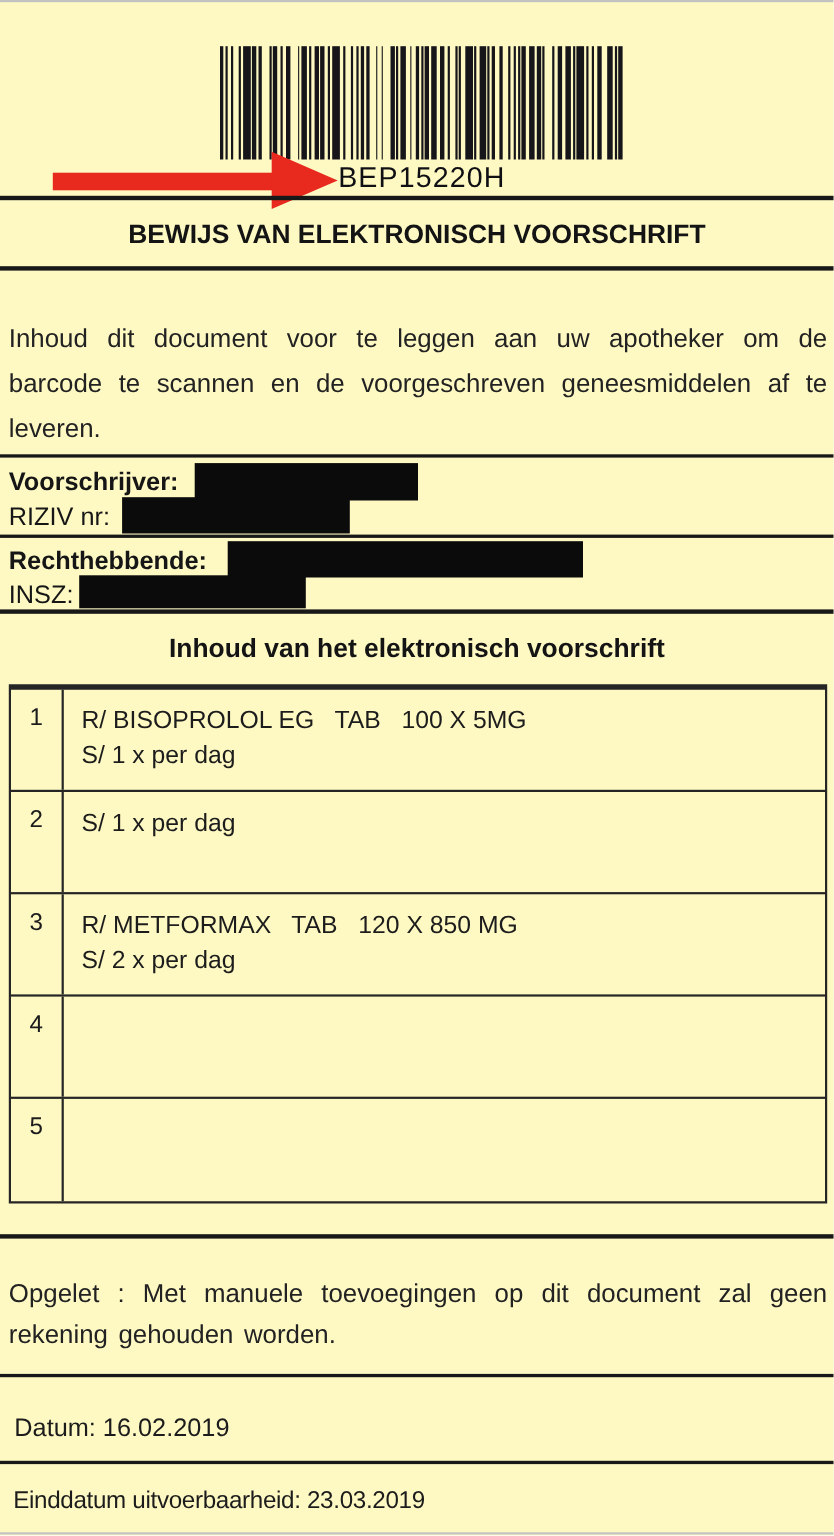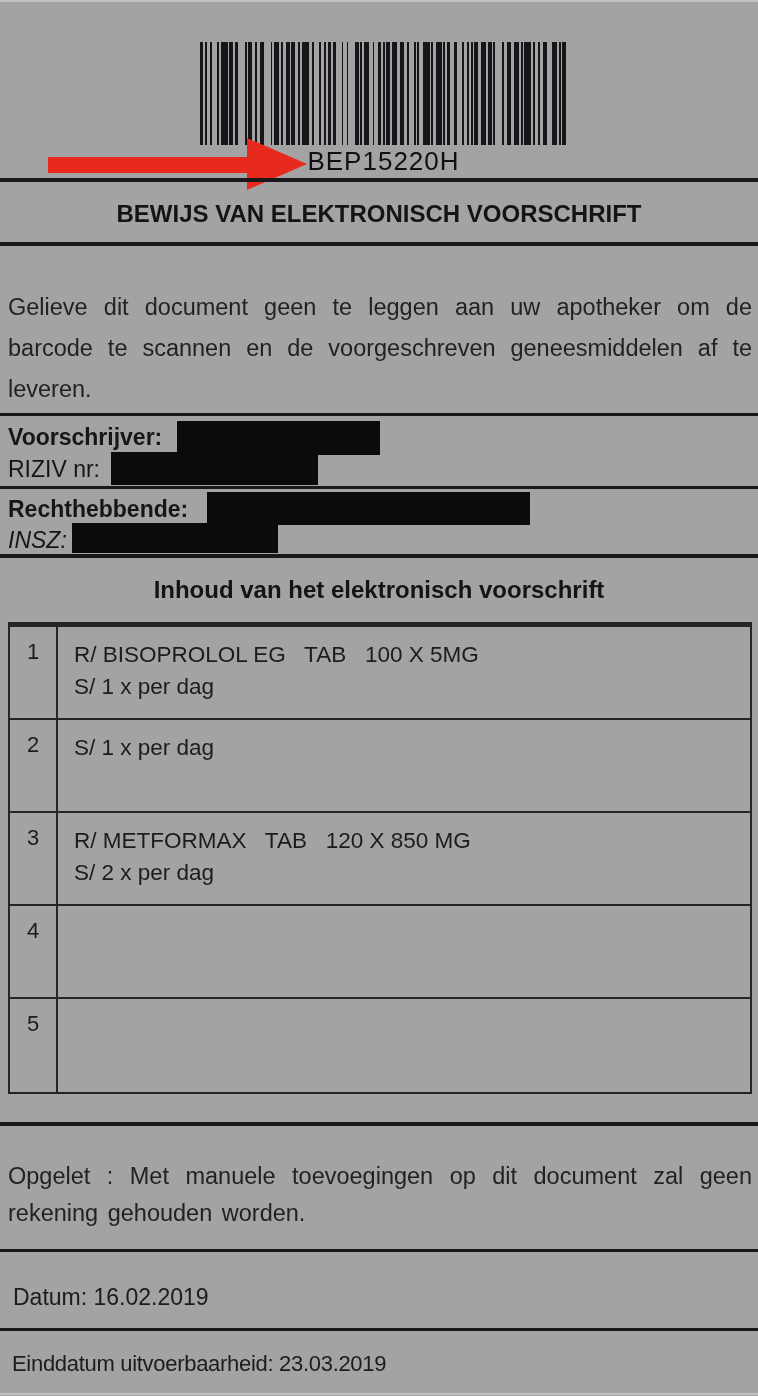--- a/index.html
+++ b/index.html
@@ -1,17 +1,17 @@
 <!DOCTYPE html>
 <html><head>
 <meta charset="utf-8">
 <style>
   html,body{margin:0;padding:0;background:#ffffff;}
   .page{
-    position:relative;width:758px;height:1396px;background:#a3a3a3;
+    position:relative;width:758px;height:1396px;background:#fef9c3;
     font-family:"Liberation Sans",sans-serif;color:#1a1a1a;overflow:hidden;
   }
   .rule{position:absolute;left:0;width:758px;height:4px;background:#181818;}
   .rule.thin{height:3px;}
   .rule.faint{height:2px;background:#c2c2c2;}
   
   .barcode{position:absolute;left:200px;top:42px;width:367px;height:103px;display:flex;align-items:stretch;}
   .barcode .bar{background:#16161a;height:100%;}
   .barcode .gap{background:transparent;height:100%;}
   .barcode-code{
@@ -193,32 +193,32 @@
     </div>
   <div class="barcode-code">BEP15220H</div>
 
   <div class="arrow-body"></div>
   <div class="arrow-head"></div>
 
   <div class="rule" style="top:178px;"></div>
   <div class="doc-title">BEWIJS VAN ELEKTRONISCH VOORSCHRIFT</div>
   <div class="rule" style="top:242px;"></div>
 
-  <div class="intro">Gelieve dit document geen te leggen aan uw apotheker om de barcode te scannen en de voorgeschreven geneesmiddelen af te leveren.</div>
+  <div class="intro">Inhoud dit document voor te leggen aan uw apotheker om de barcode te scannen en de voorgeschreven geneesmiddelen af te leveren.</div>
 
   <div class="rule thin" style="top:413px;"></div>
   <div class="label bold" style="top:424px;text-align:right;">Voorschrijver:</div>
   <div class="redaction" style="left:177px;top:421px;width:203px;height:34px;"></div>
   <div class="label" style="top:456px;">RIZIV nr:</div>
   <div class="redaction" style="left:111px;top:452px;width:207px;height:33px;"></div>
 
   <div class="rule thin" style="top:486px;"></div>
   <div class="label bold" style="top:496px;text-align:right;">Rechthebbende:</div>
   <div class="redaction" style="left:207px;top:492px;width:323px;height:33px;"></div>
-  <div class="label" style="top:527px;font-style:italic;">INSZ:</div>
+  <div class="label" style="top:527px;">INSZ:</div>
   <div class="redaction" style="left:72px;top:523px;width:206px;height:30px;"></div>
   <div class="rule" style="top:554px;"></div>
 
   <div class="contents-heading">Inhoud van het elektronisch voorschrift</div>
 
   <div class="ptable">
     <div class="trow">
       <div class="cell-num">1</div>
       <div class="cell-body">
         <div>R/ BISOPROLOL EG   TAB   100 X 5MG</div>

